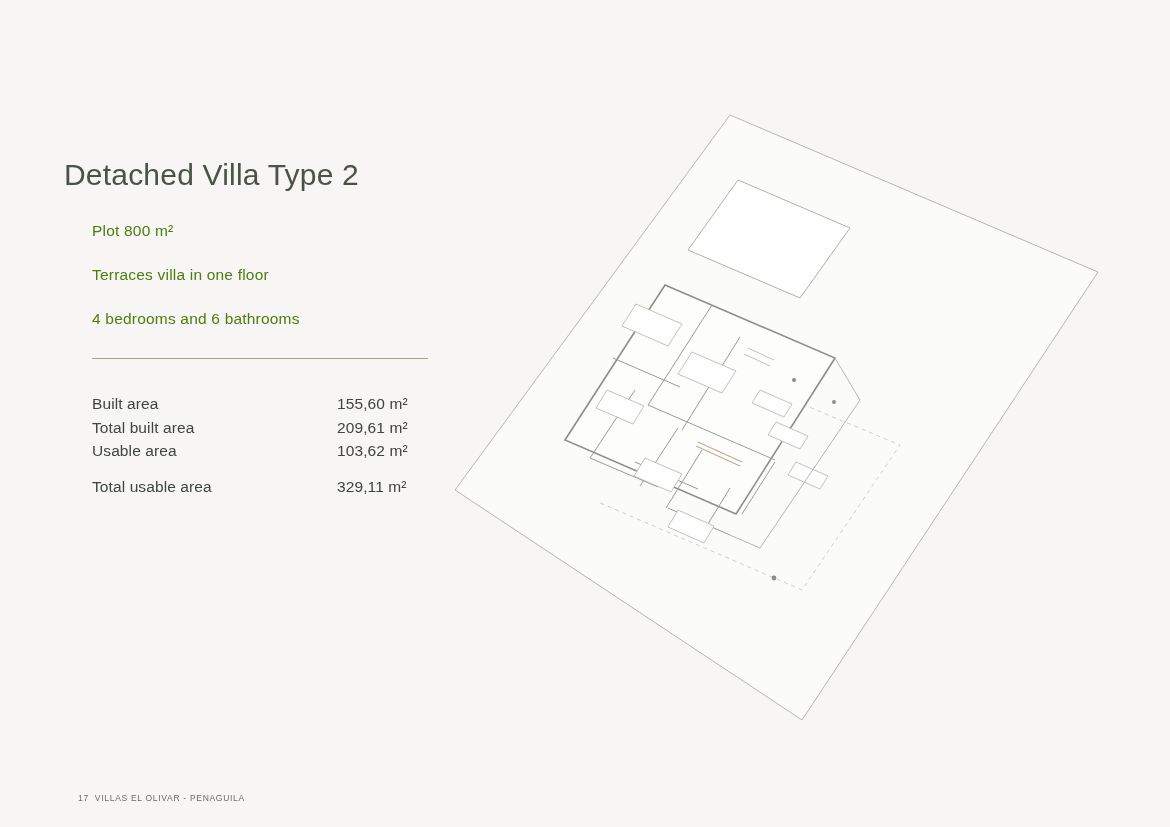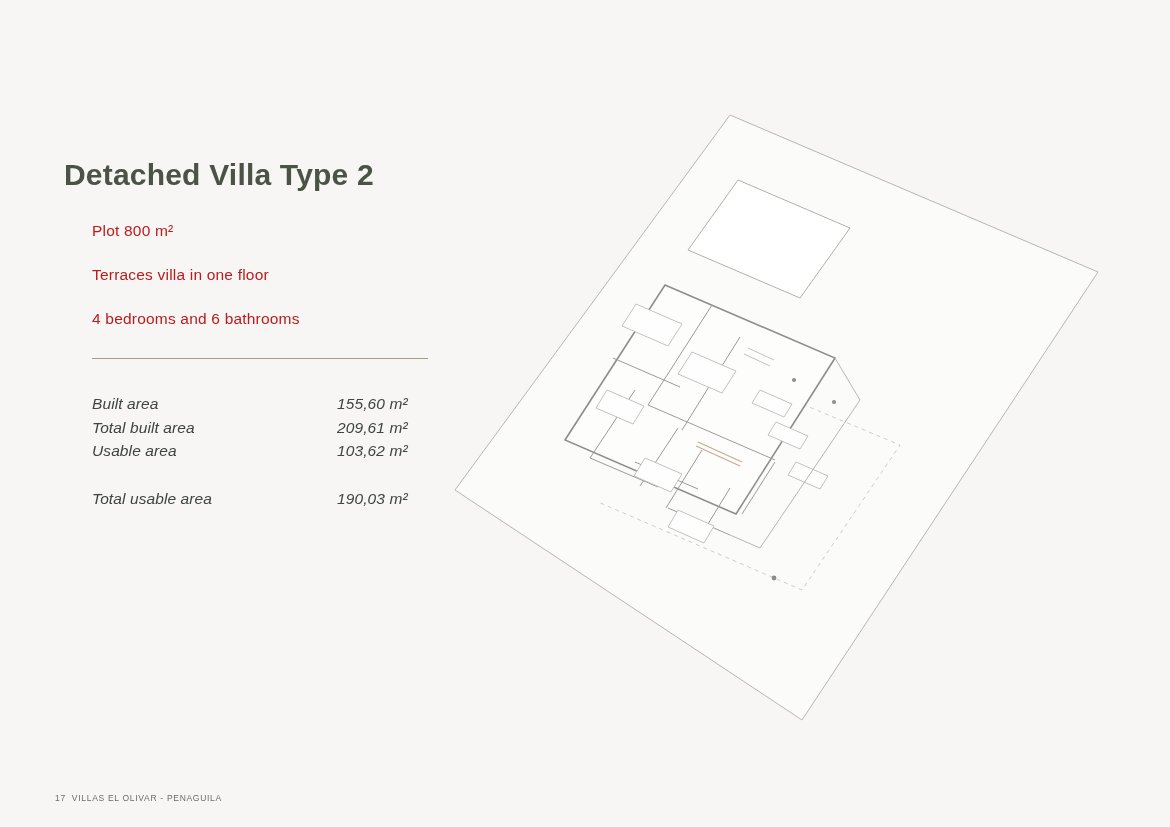--- a/index.html
+++ b/index.html
@@ -21,85 +21,84 @@
     inset: 0;
     background: #f7f6f4;
   }
 
   
   .title {
     position: absolute;
     left: 64px;
     top: 138px;
     font-size: 30px;
-    font-weight: 700;
+    font-weight: 400;
     letter-spacing: 0.2px;
     color: #4a5346;
     white-space: nowrap;
   }
 
   .bullets {
     position: absolute;
     left: 92px;
     top: 222px;
     width: 360px;
   }
   .bullet {
     font-size: 15.5px;
-    color: #b91c1c;
+    color: #4d7c0f;
     letter-spacing: 0.2px;
     margin-bottom: 26px;
     white-space: nowrap;
   }
 
   .divider {
     position: absolute;
     left: 92px;
     top: 358px;
     width: 336px;
     height: 1px;
     background: #9a8f6d;
     opacity: 0.85;
   }
 
   .areas {
     position: absolute;
     left: 92px;
     top: 392px;
     width: 340px;
-    font-style: italic;
   }
   .area-row {
     display: flex;
     justify-content: space-between;
     align-items: baseline;
     font-size: 15.5px;
     line-height: 23.5px;
     color: #3f4540;
     letter-spacing: 0.1px;
   }
   .area-row .label { white-space: nowrap; }
   .area-row .value {
     white-space: nowrap;
     min-width: 95px;
   }
   .total-row {
-    margin-top: 24px;
+    margin-top: 12px;
   }
 
   
   .footer {
     position: absolute;
     left: 55px;
     top: 793px;
     font-size: 8.5px;
     letter-spacing: 0.7px;
     color: #6b6b66;
   }
-  .footer .pg { margin-right: 6px; }
+  .footer .pg { margin-right: 6px; margin-left: 23px; }
 
   
   .plan-wrap {
     position: absolute;
     left: 430px;
     top: 90px;
     width: 700px;
     height: 660px;
   }
   .plan-svg { display: block; }
@@ -127,21 +126,21 @@
     <div class="area-row">
       <span class="label">Total built area</span>
       <span class="value">209,61 m²</span>
     </div>
     <div class="area-row">
       <span class="label">Usable area</span>
       <span class="value">103,62 m²</span>
     </div>
     <div class="area-row total-row">
       <span class="label">Total usable area</span>
-      <span class="value">190,03 m²</span>
+      <span class="value">329,11 m²</span>
     </div>
   </div>
 
   <div class="footer">
     <span class="pg">17</span><span>VILLAS EL OLIVAR - PENAGUILA</span>
   </div>
 
   <div class="plan-wrap">
     <svg class="plan-svg" width="700" height="660" viewBox="0 0 700 660" xmlns="http://www.w3.org/2000/svg">
       <g fill="none" stroke="#a9a9a4" stroke-width="0.9">

